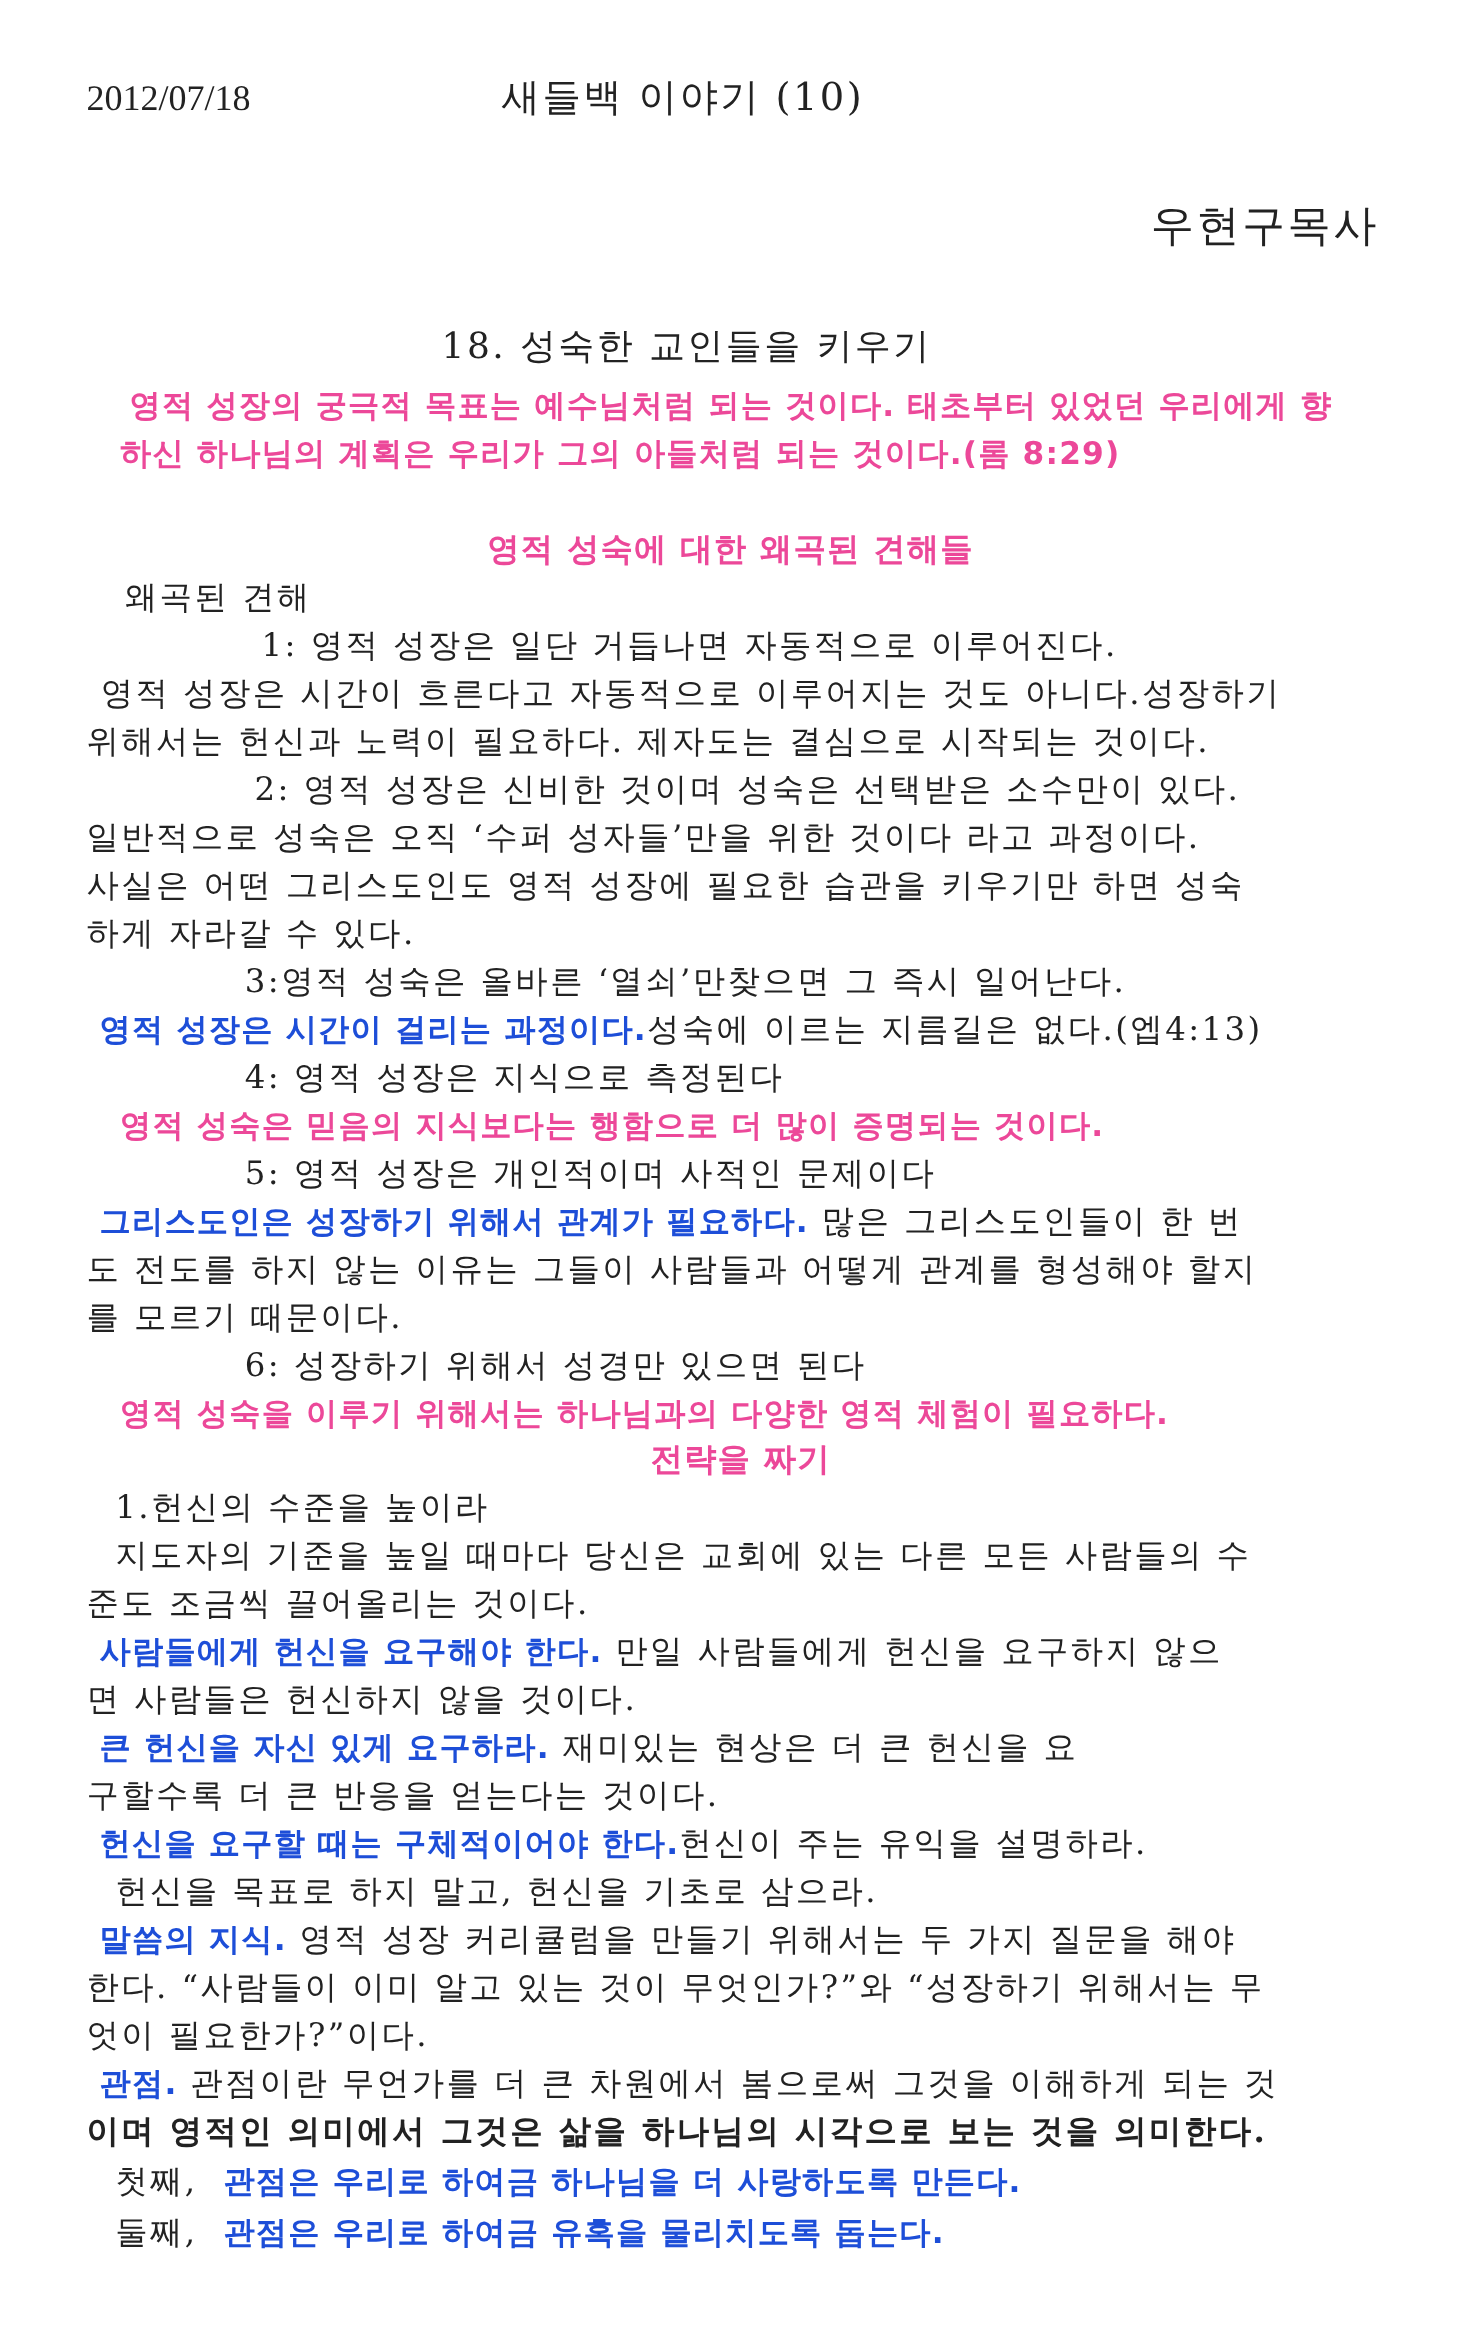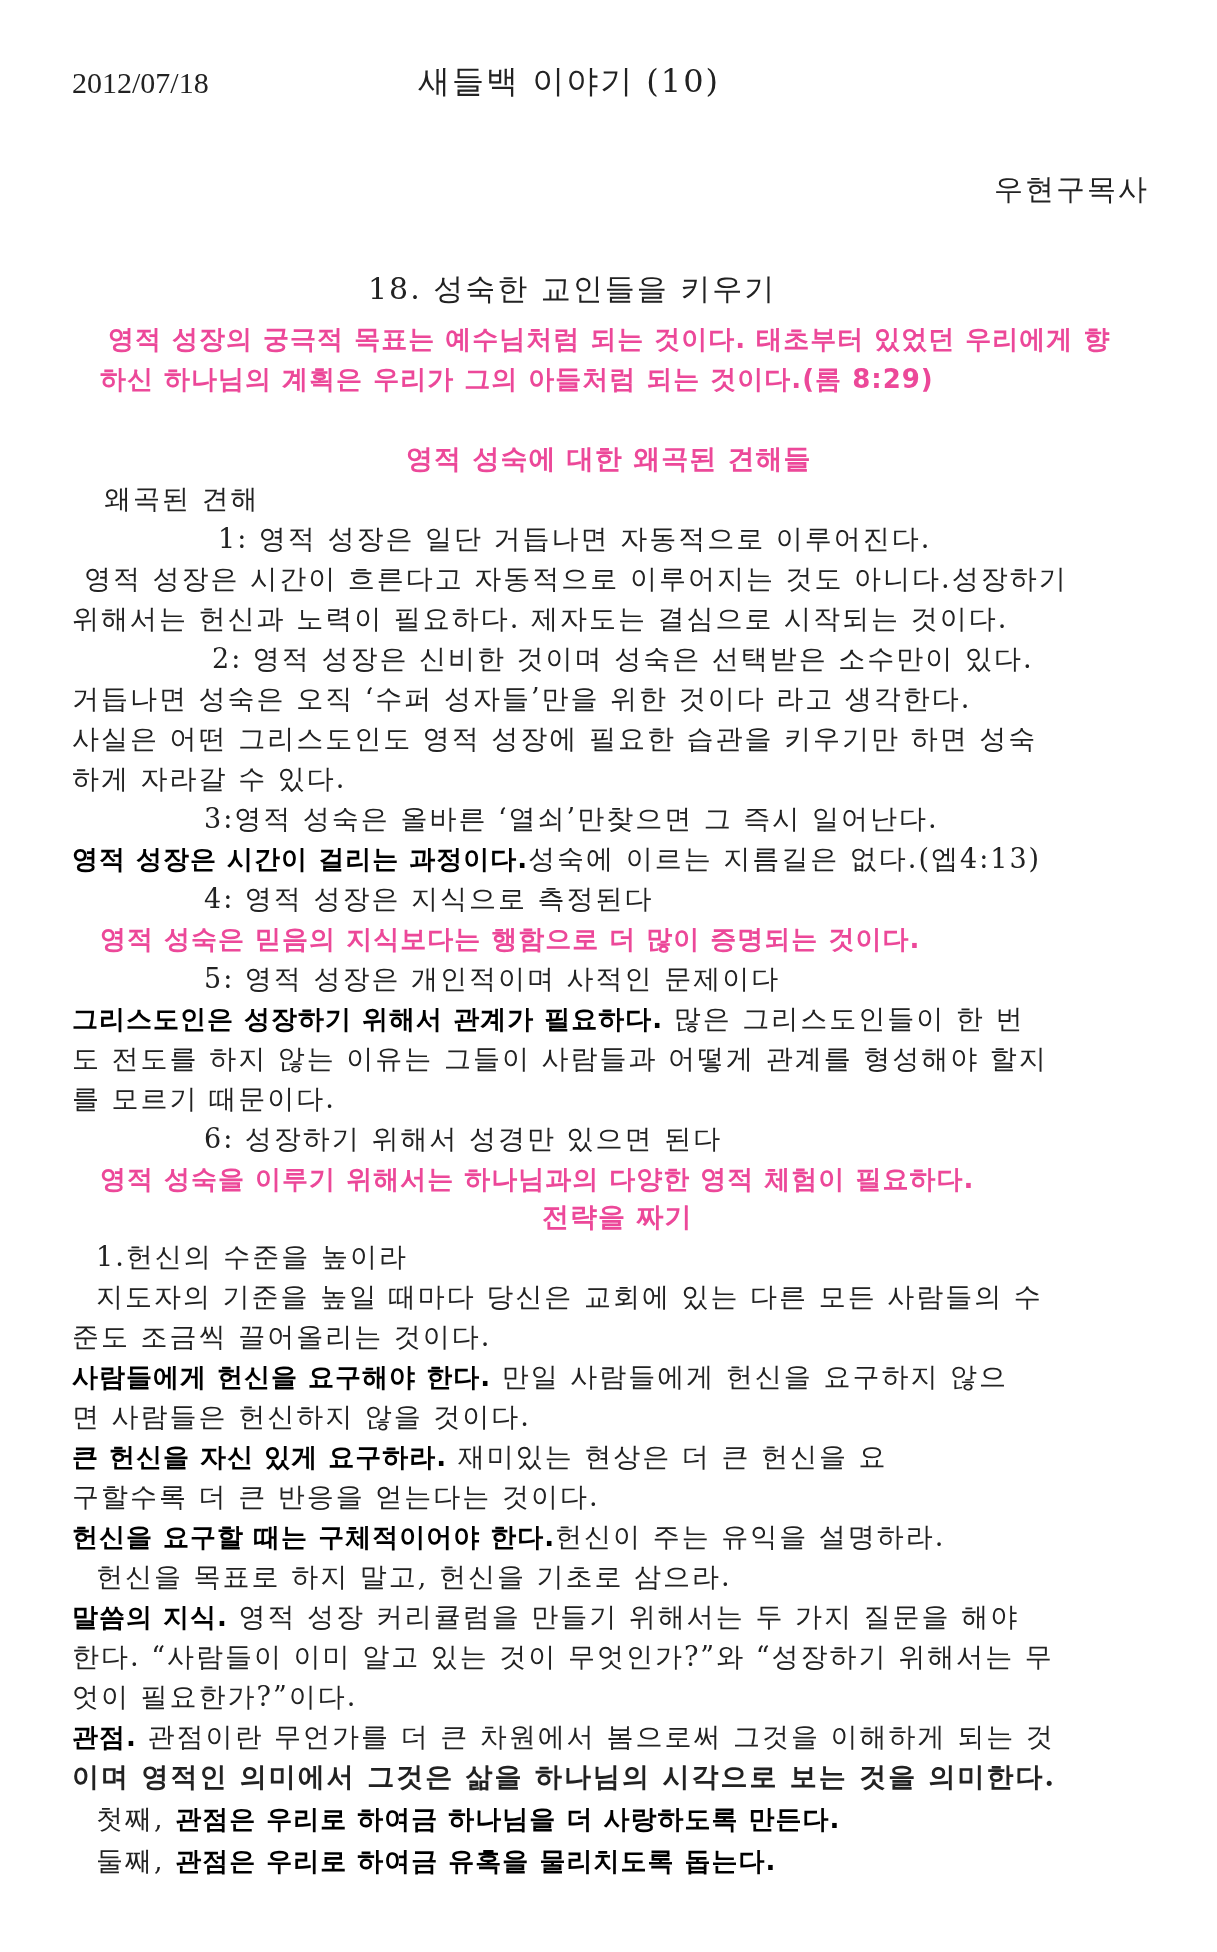--- a/index.html
+++ b/index.html
@@ -34,40 +34,41 @@
       font-size: 30px;
       letter-spacing: 0;
     }
     .title {
       left: 418px; top: 64px;
       font-size: 32px;
       letter-spacing: 2px;
     }
     .author {
       right: 68px; top: 172px;
-      font-size: 29px;
+      font-size: 36px;
     }
     .section-title {
       font-size: 30px;
       letter-spacing: 2px;
     }
     .heading-bold {
       font-family: "DejaVu Sans", "Liberation Sans", sans-serif;
       font-weight: bold;
       font-size: 26px;
       letter-spacing: 1px;
       color: #ec4899;
       margin-left: 28px;
     }
     .mixed .b {
       font-family: "DejaVu Sans", "Liberation Sans", sans-serif;
       font-weight: bold;
       font-size: 26px;
       letter-spacing: 1px;
-      color: #000000;
+      color: #1d4ed8;
+      margin-left: 11px;
     }
   </style>
 </head>
 <body>
 
 <div class="page">
 
   <div class="line date">2012/07/18</div>
   <div class="line title">새들백 이야기 (10)</div>
   <div class="line author">우현구목사</div>
@@ -78,21 +79,21 @@
   <div class="line heading-bold" style="left:72px; top:362px;">하신 하나님의 계획은 우리가 그의 아들처럼 되는 것이다.(롬 8:29)</div>
 
   <div class="line heading-bold" style="left:378px; top:442px; font-size:27px;">영적 성숙에 대한 왜곡된 견해들</div>
   <div class="line" style="left:104px; top:482px;">왜곡된 견해</div>
 
   <div class="line" style="left:218px; top:522px;">1: 영적 성장은 일단 거듭나면 자동적으로 이루어진다.</div>
   <div class="line" style="left:84px; top:562px;">영적 성장은 시간이 흐른다고 자동적으로 이루어지는 것도 아니다.성장하기</div>
   <div class="line" style="left:72px; top:602px;">위해서는 헌신과 노력이 필요하다. 제자도는 결심으로 시작되는 것이다.</div>
 
   <div class="line" style="left:212px; top:642px;">2: 영적 성장은 신비한 것이며 성숙은 선택받은 소수만이 있다.</div>
-  <div class="line" style="left:72px; top:682px;">거듭나면 성숙은 오직 ‘수퍼 성자들’만을 위한 것이다 라고 생각한다.</div>
+  <div class="line" style="left:72px; top:682px;">일반적으로 성숙은 오직 ‘수퍼 성자들’만을 위한 것이다 라고 과정이다.</div>
   <div class="line" style="left:72px; top:722px;">사실은  어떤 그리스도인도 영적 성장에 필요한 습관을 키우기만 하면 성숙</div>
   <div class="line" style="left:72px; top:762px;">하게 자라갈 수 있다.</div>
 
   <div class="line" style="left:204px; top:802px;">3:영적 성숙은 올바른 ‘열쇠’만찾으면 그 즉시 일어난다.</div>
   <div class="line mixed" style="left:72px; top:842px;">
     <span class="b">영적 성장은 시간이 걸리는 과정이다.</span><span>성숙에 이르는 지름길은 없다.(엡4:13)</span>
   </div>
 
   <div class="line" style="left:204px; top:882px;">4: 영적 성장은 지식으로 측정된다</div>
   <div class="line heading-bold" style="left:72px; top:922px;">영적 성숙은 믿음의 지식보다는 행함으로 더 많이 증명되는 것이다.</div>

